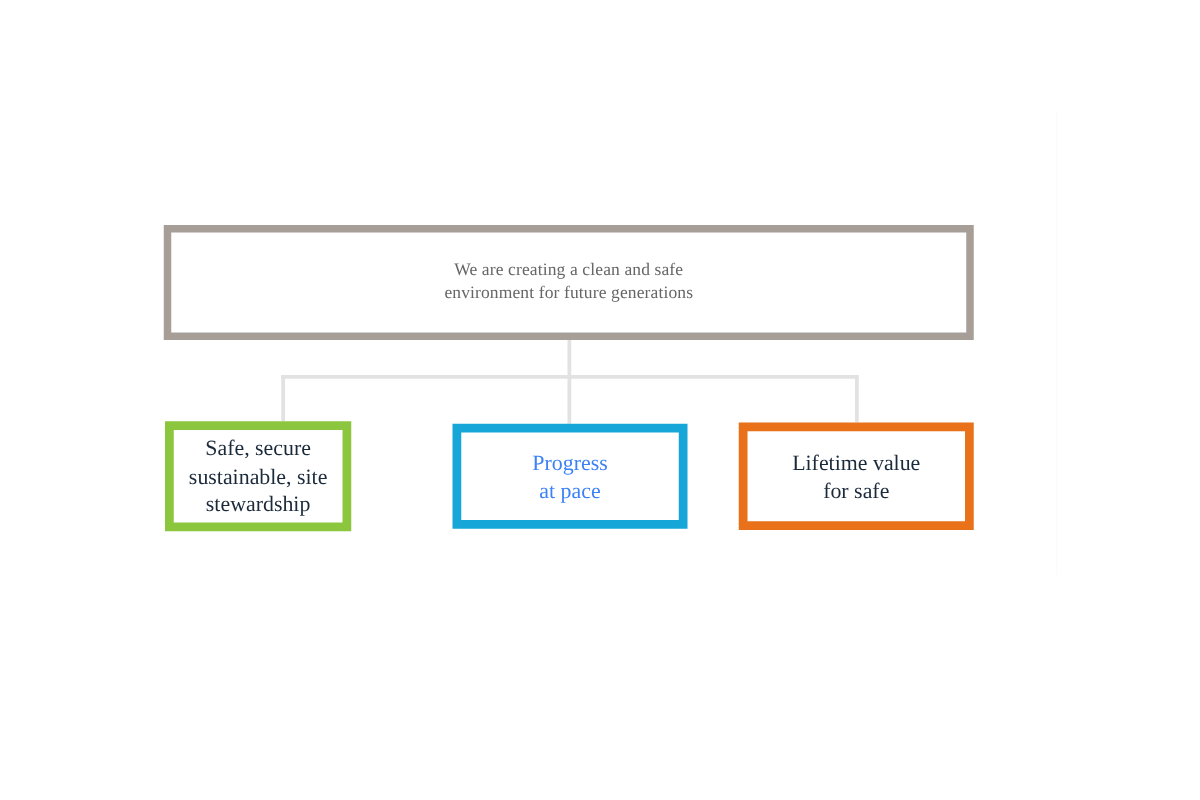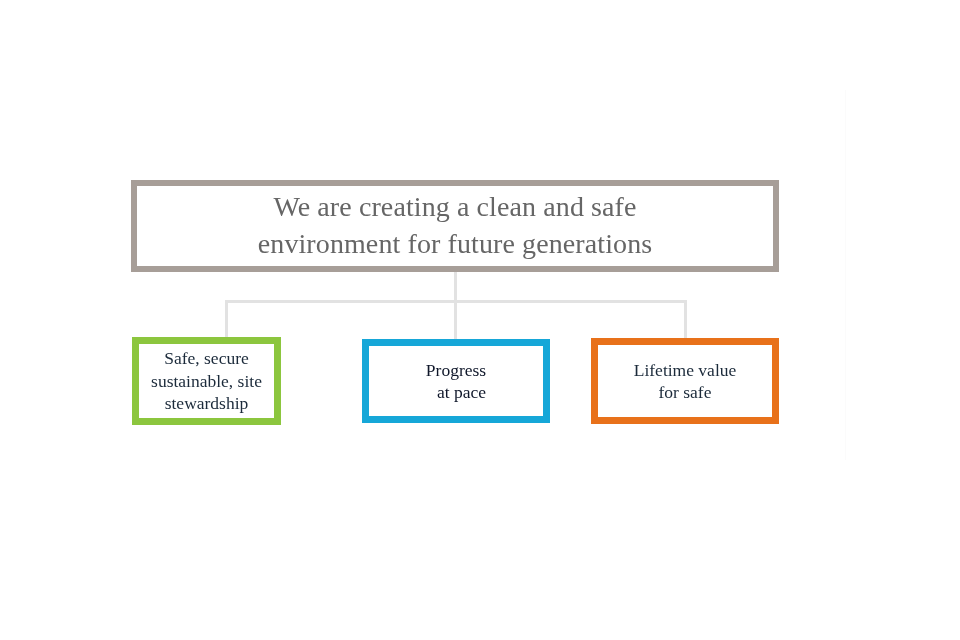--- a/index.html
+++ b/index.html
@@ -30,21 +30,21 @@
     height: 92px;
     box-sizing: border-box;
     border: 6px solid #a79e98;
     background: #ffffff;
     display: flex;
     align-items: center;
     justify-content: center;
   }
   .vision-text {
     color: #666666;
-    font-size: 28px;
+    font-size: 14px;
     line-height: 1.32;
     text-align: center;
     letter-spacing: 0.1px;
     white-space: pre-line;
     font-family: "Liberation Serif", "DejaVu Serif", serif;
   }
 
   
   .connector {
     position: absolute;
@@ -159,21 +159,21 @@
   <div class="connector conn-drop-center" style="background: rgb(226, 226, 226);"></div>
   <div class="connector conn-drop-right" style="background: rgb(226, 226, 226);"></div>
 
   <div class="pillar pillar-1" style="border-color: rgb(140, 198, 62);">
     <div class="pillar-label" style="color: rgb(27, 42, 58);">Safe, secure
 sustainable, site
 stewardship</div>
   </div>
 
   <div class="pillar pillar-2" style="border-color: rgb(22, 167, 216);">
-    <div class="pillar-label" style="color: #0f172a; text-align: right;">Progress
+    <div class="pillar-label" style="color: #3b82f6;">Progress
 at pace</div>
   </div>
 
   <div class="pillar pillar-3" style="border-color: rgb(232, 113, 26);">
     <div class="pillar-label" style="color: rgb(27, 42, 58);">Lifetime value
 for safe</div>
   </div>
 
   <div class="artifact-vline"></div>
   <div class="artifact-ghost-row"></div>

